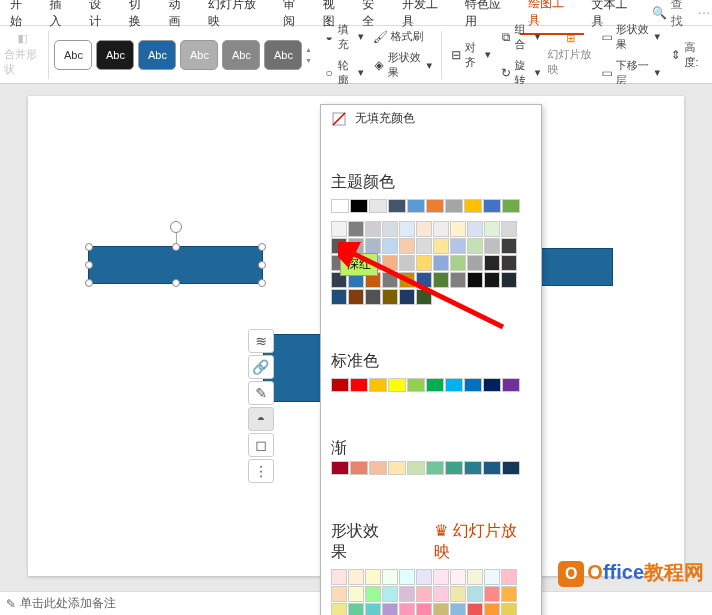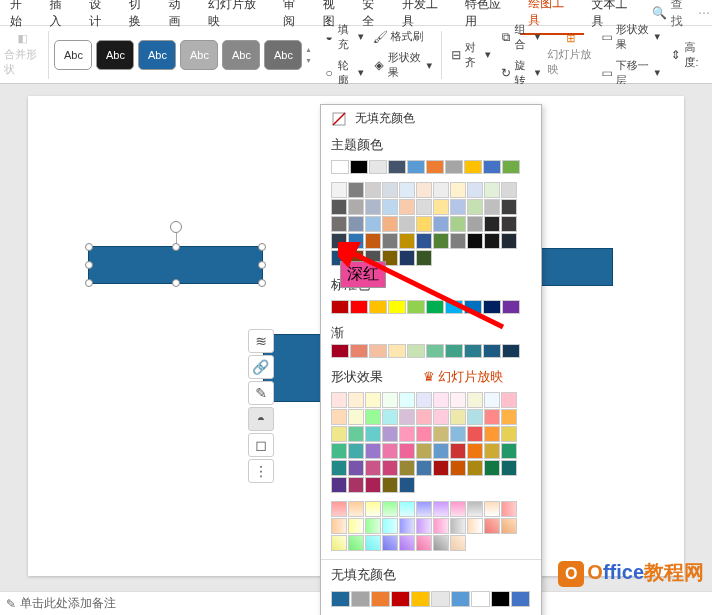--- a/index.html
+++ b/index.html
@@ -38,31 +38,31 @@
 .shape2 { position: absolute; left: 450px; top: 152px; width: 135px; height: 38px; background: #1f6699; border: 1px solid #0d4a73; }
 .shape3 { position: absolute; left: 235px; top: 238px; width: 80px; height: 68px; background: #1f6699; border: 1px solid #0d4a73; }
 
 .float-tools { position: absolute; left: 248px; top: 245px; display: flex; flex-direction: column; gap: 2px; }
 .ftool { width: 26px; height: 24px; background: #fff; border: 1px solid #ccc; border-radius: 3px; display: flex; align-items: center; justify-content: center; font-size: 14px; color: #555; }
 .ftool.active { background: #e6e6e6; }
 
 .color-panel { position: absolute; left: 320px; top: 104px; width: 222px; background: #fff; border: 1px solid #b8b8b8; box-shadow: 2px 2px 6px rgba(0,0,0,0.2); z-index: 50; }
 .cp-item { display: flex; align-items: center; gap: 8px; padding: 5px 10px; font-size: 12px; color: #333; }
 .cp-item .pic { width: 16px; height: 16px; display: flex; align-items: center; justify-content: center; }
-.cp-label { padding: 4px 10px; font-size: 13px; color: #333; }
+.cp-label { padding: 4px 10px; font-size: 16px; color: #333; margin-top: 36px; }
 .cp-label.mem { display: flex; gap: 40px; }
 .cp-label .mem-pro { color: #d14000; }
 .swatch-grid { display: flex; flex-wrap: wrap; gap: 1px; padding: 2px 10px 6px; }
 .sw { width: 16px; height: 16px; border: 1px solid #ccc; }
 .sw.big { width: 18px; height: 14px; }
 .cp-hr { height: 1px; background: #ddd; margin: 2px 0; }
 .recent-row { display: flex; gap: 1px; padding: 3px 10px 6px; }
 .recent-row .sw { width: 19px; height: 16px; }
 
-.tooltip { position: absolute; left: 340px; top: 261px; background: #ec4899; border: 1px solid #999; padding: 2px 6px; font-size: 16px; z-index: 60; }
+.tooltip { position: absolute; left: 340px; top: 253px; background: #bef264; border: 1px solid #999; padding: 2px 6px; font-size: 12px; z-index: 60; }
 
 .arrow { position: absolute; left: 338px; top: 242px; z-index: 70; pointer-events: none; }
 
 .statusbar { position: absolute; bottom: 0; left: 0; right: 0; height: 24px; display: flex; align-items: center; padding: 0 6px; font-size: 12px; color: #666; border-top: 1px solid #ddd; }
 .statusbar .sic { margin-right: 4px; }
 
 .watermark { position: absolute; right: 8px; bottom: 28px; text-align: right; z-index: 80; }
 .wm-top { font-size: 20px; font-weight: bold; }
 .wm-top .o1 { color: #e67817; }
 .wm-top .rest { color: #3366cc; }

